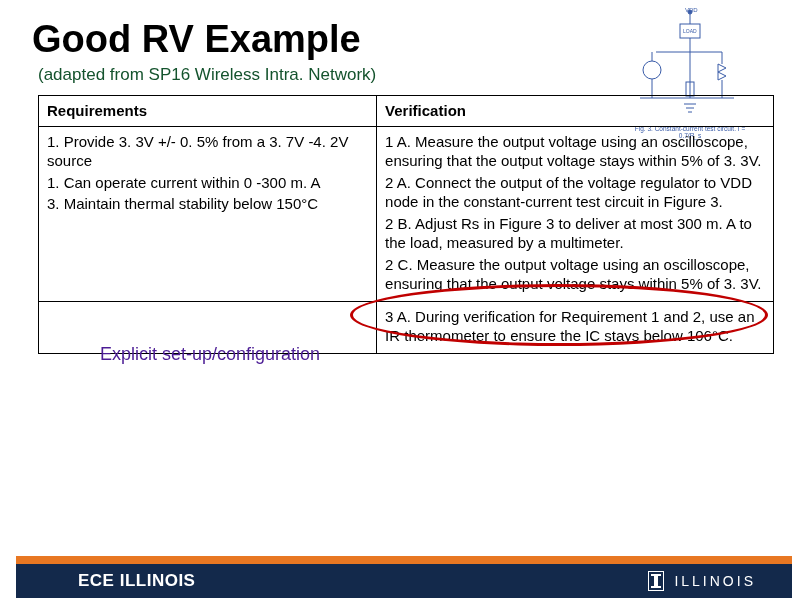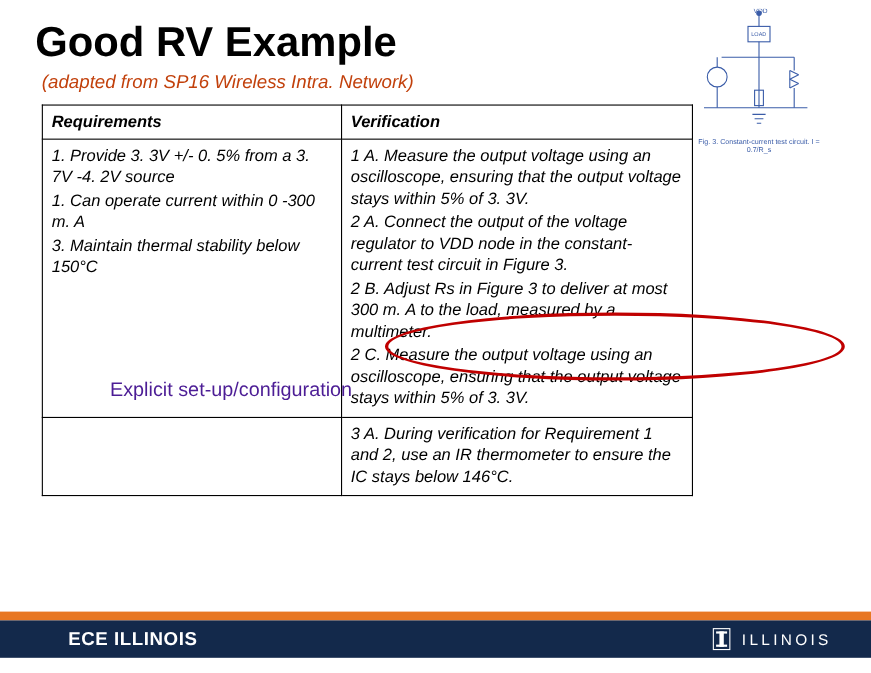--- a/index.html
+++ b/index.html
@@ -26,40 +26,38 @@
   }
   .subtitle {
     font-size: 32px;
     font-weight: normal;
     color: #000;
     margin-bottom: 14px;
     margin-left: 6px;
   }
   .source {
     font-size: 17px;
-    color: #c2410c;
+    color: #14532d;
     margin-bottom: 10px;
     margin-left: 6px;
-    font-style: italic;
   }
   .circuit {
     position: absolute;
     top: 8px;
     right: 42px;
     width: 120px;
     height: 140px;
     font-size: 6px;
     color: #3a5ca8;
   }
   .rv-table {
     border-collapse: collapse;
-    width: 592px;
+    width: 736px;
     margin-left: 6px;
     position: relative;
-    font-style: italic;
   }
   .rv-table th, .rv-table td {
     border: 1px solid #000;
     padding: 5px 8px;
     text-align: left;
     vertical-align: top;
     font-size: 15px;
     line-height: 1.3;
   }
   .rv-table th {
@@ -87,20 +85,21 @@
     border-radius: 50%;
     z-index: 4;
     pointer-events: none;
   }
   .footer-bar {
     position: absolute;
     left: 0;
     bottom: 14px;
     width: 100%;
     height: 42px;
+    padding-left: 16px;
   }
   .footer-orange {
     width: 100%;
     height: 8px;
     background: #e87722;
   }
   .footer-navy {
     width: 100%;
     height: 34px;
     background: #13294b;
@@ -209,21 +208,21 @@
           <div class="ver-item">1 A. Measure the output voltage using an oscilloscope, ensuring that the output voltage stays within 5% of 3. 3V.</div>
           <div class="ver-item"></div>
           <div class="ver-item">2 A. Connect the output of the voltage regulator to VDD node in the constant-current test circuit in Figure 3.</div>
           <div class="ver-item">2 B. Adjust Rs in Figure 3 to deliver at most 300 m. A to the load, measured by a multimeter.</div>
           <div class="ver-item">2 C. Measure the output voltage using an oscilloscope, ensuring that the output voltage stays within 5% of 3. 3V.</div>
         </td>
       </tr>
       <tr>
         <td></td>
         <td>
-          <div class="ver-item">3 A. During verification for Requirement 1 and 2, use an IR thermometer to ensure the IC stays below 146°C.</div>
+          <div class="ver-item">3 A. During verification for Requirement 1 and 2, use an IR thermometer to ensure the IC stays below 106°C.</div>
         </td>
       </tr>
     </tbody>
   </table>
 
   <div class="ellipse-highlight"></div>
   <div class="annotation">Explicit set-up/configuration</div>
 
 </div>
 

